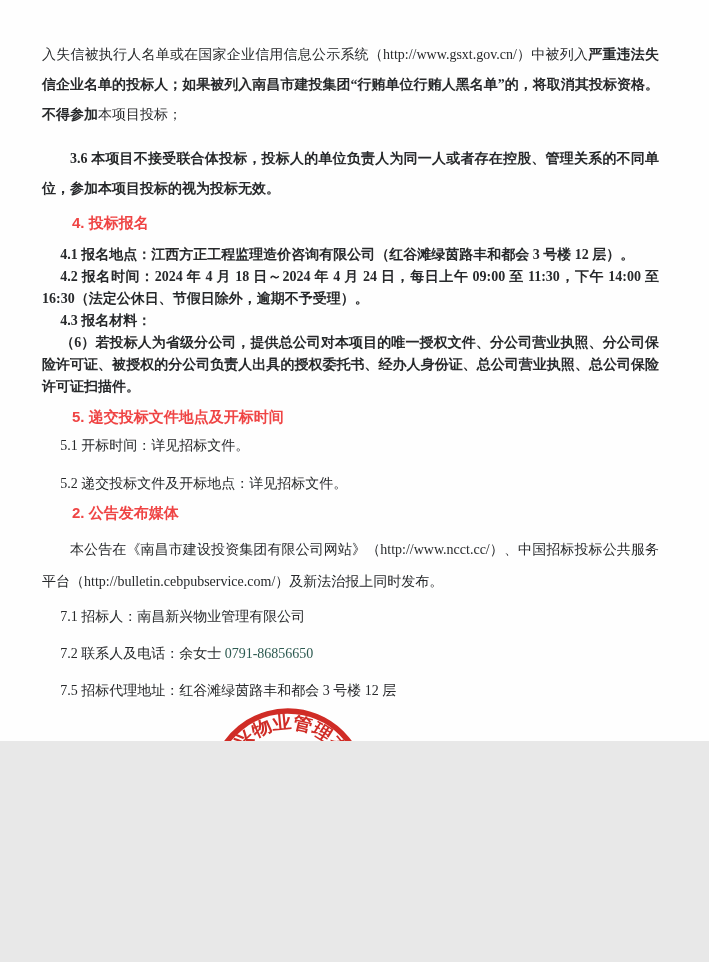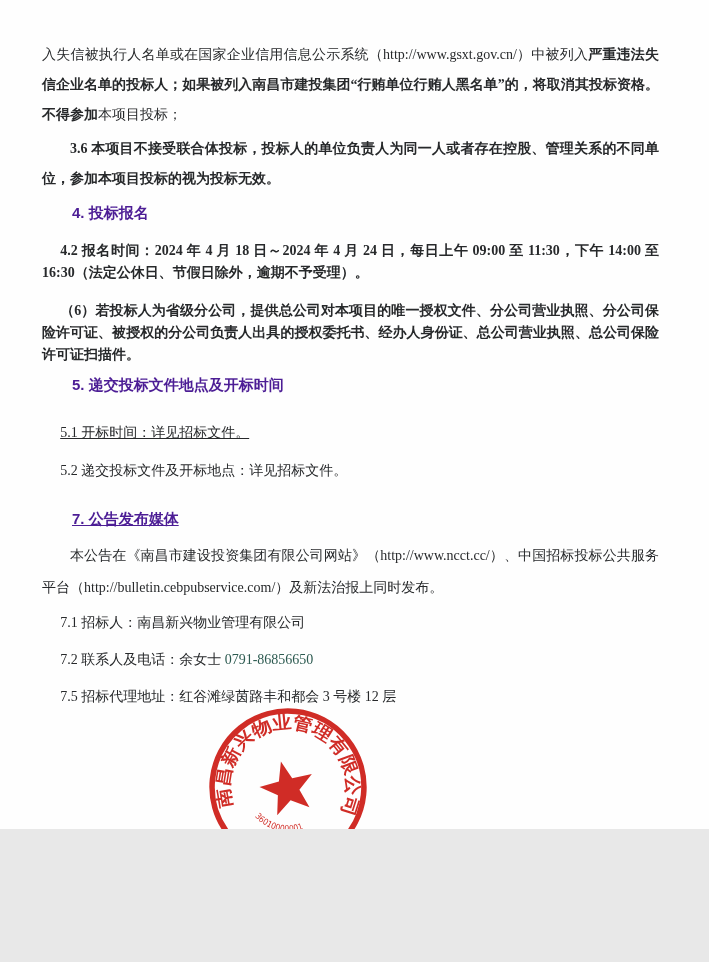--- a/index.html
+++ b/index.html
@@ -1,39 +1,39 @@
 <!DOCTYPE html>
 <html><head>
 <meta charset="utf-8">
 <style>
   html,body{margin:0;padding:0;background:#e8e8e8;}
   .page{
     position:relative;
-    width:709px;height:829px;
+    width:709px;height:741px;
     margin:0 auto;
     background:#fefefe;
     font-family:"Liberation Serif","DejaVu Serif",serif;
     color:#27292b;
     overflow:hidden;
     box-sizing:border-box;
     padding:40px 50px 0 42px;
   }
   p{margin:0;font-size:14px;line-height:30px;text-align:justify;}
   .sec4 p, .p-compact{line-height:22px;}
   .indent-0{text-indent:0;}
-  .indent-1{text-indent:1.3em;margin-top:16px;}
+  .indent-1{text-indent:1.3em;}
   .indent-2{text-indent:2em;}
   .b{font-weight:bold;}
   h2{
     margin:0;font-size:15px;line-height:22px;font-weight:bold;
     font-family:"Liberation Sans","DejaVu Sans",sans-serif;
-    color:#4c1d95;text-indent:2em;
+    color:#ef4444;text-indent:2em;
   }
-  .mt2{margin-top:4px;}  .mt8{margin-top:8px;}
-  .mt10{margin-top:10px;}.mt12{margin-top:12px;}.mt14{margin-top:26px;text-decoration:underline;}
+  .mt2{margin-top:14px;}  .mt8{margin-top:8px;}
+  .mt10{margin-top:10px;}.mt12{margin-top:12px;}.mt14{margin-top:7px;}
   .mt15{margin-top:15px;}.mt16{margin-top:16px;}
   .p6{line-height:32px;}
   .ink-teal{color:#2c5a50;}
   .stamp{
     position:absolute;left:205px;top:704px;width:166px;height:166px;
     mix-blend-mode:multiply;opacity:.93;
     pointer-events:none;
   }
   .stamp svg{width:100%;height:100%;}
 </style>
@@ -43,30 +43,32 @@
 <div class="page">
 
   <p class="indent-0"><span>入失信被执行人名单或在国家企业信用信息公示系统（http://www.gsxt.gov.cn/）中被列入</span><span class="b">严重违法失信企业名单的投标人；如果被列入南昌市建投集团“行贿单位行贿人黑名单”的，将取消其投标资格。不得参加</span><span>本项目投标；</span></p>
 
 
   <p class="indent-2 b mt2">3.6 本项目不接受联合体投标，投标人的单位负责人为同一人或者存在控股、管理关系的不同单位，参加本项目投标的视为投标无效。</p>
 
   <h2 class="mt8">4. 投标报名</h2>
 
   <div class="sec4">
+    <p class="indent-1 b mt10">4.1 报名地点：江西方正工程监理造价咨询有限公司（红谷滩绿茵路丰和都会 3 号楼 12 层）。</p>
     <p class="indent-1 b">4.2 报名时间：2024 年 4 月 18 日～2024 年 4 月 24 日，每日上午 09:00 至 11:30，下午 14:00 至 16:30（法定公休日、节假日除外，逾期不予受理）。</p>
+    <p class="indent-1 b">4.3  报名材料：</p>
     <p class="indent-1 b">（6）若投标人为省级分公司，提供总公司对本项目的唯一授权文件、分公司营业执照、分公司保险许可证、被授权的分公司负责人出具的授权委托书、经办人身份证、总公司营业执照、总公司保险许可证扫描件。</p>
   </div>
 
   <h2 class="mt8">5. 递交投标文件地点及开标时间</h2>
 
   <p class="p-compact indent-1 mt14">5.1  开标时间：详见招标文件。</p>
   <p class="p-compact indent-1 mt16">5.2  递交投标文件及开标地点：详见招标文件。</p>
 
-  <h2 class="mt14">7. 公告发布媒体</h2>
+  <h2 class="mt14">2. 公告发布媒体</h2>
 
   <p class="p6 indent-2 mt10">本公告在《南昌市建设投资集团有限公司网站》（http://www.ncct.cc/）、中国招标投标公共服务平台（http://bulletin.cebpubservice.com/）及新法治报上同时发布。</p>
 
 
   <p class="p-compact indent-1 mt8">7.1  招标人：南昌新兴物业管理有限公司</p>
   <p class="p-compact indent-1 mt15"><span>7.2  联系人及电话：余女士 </span><span class="ink-teal">0791-86856650</span></p>
   <p class="p-compact indent-1 mt15">7.5 招标代理地址：红谷滩绿茵路丰和都会 3 号楼 12 层</p>
 
   <div class="stamp">
     <svg viewBox="0 0 164 164" xmlns="http://www.w3.org/2000/svg">

